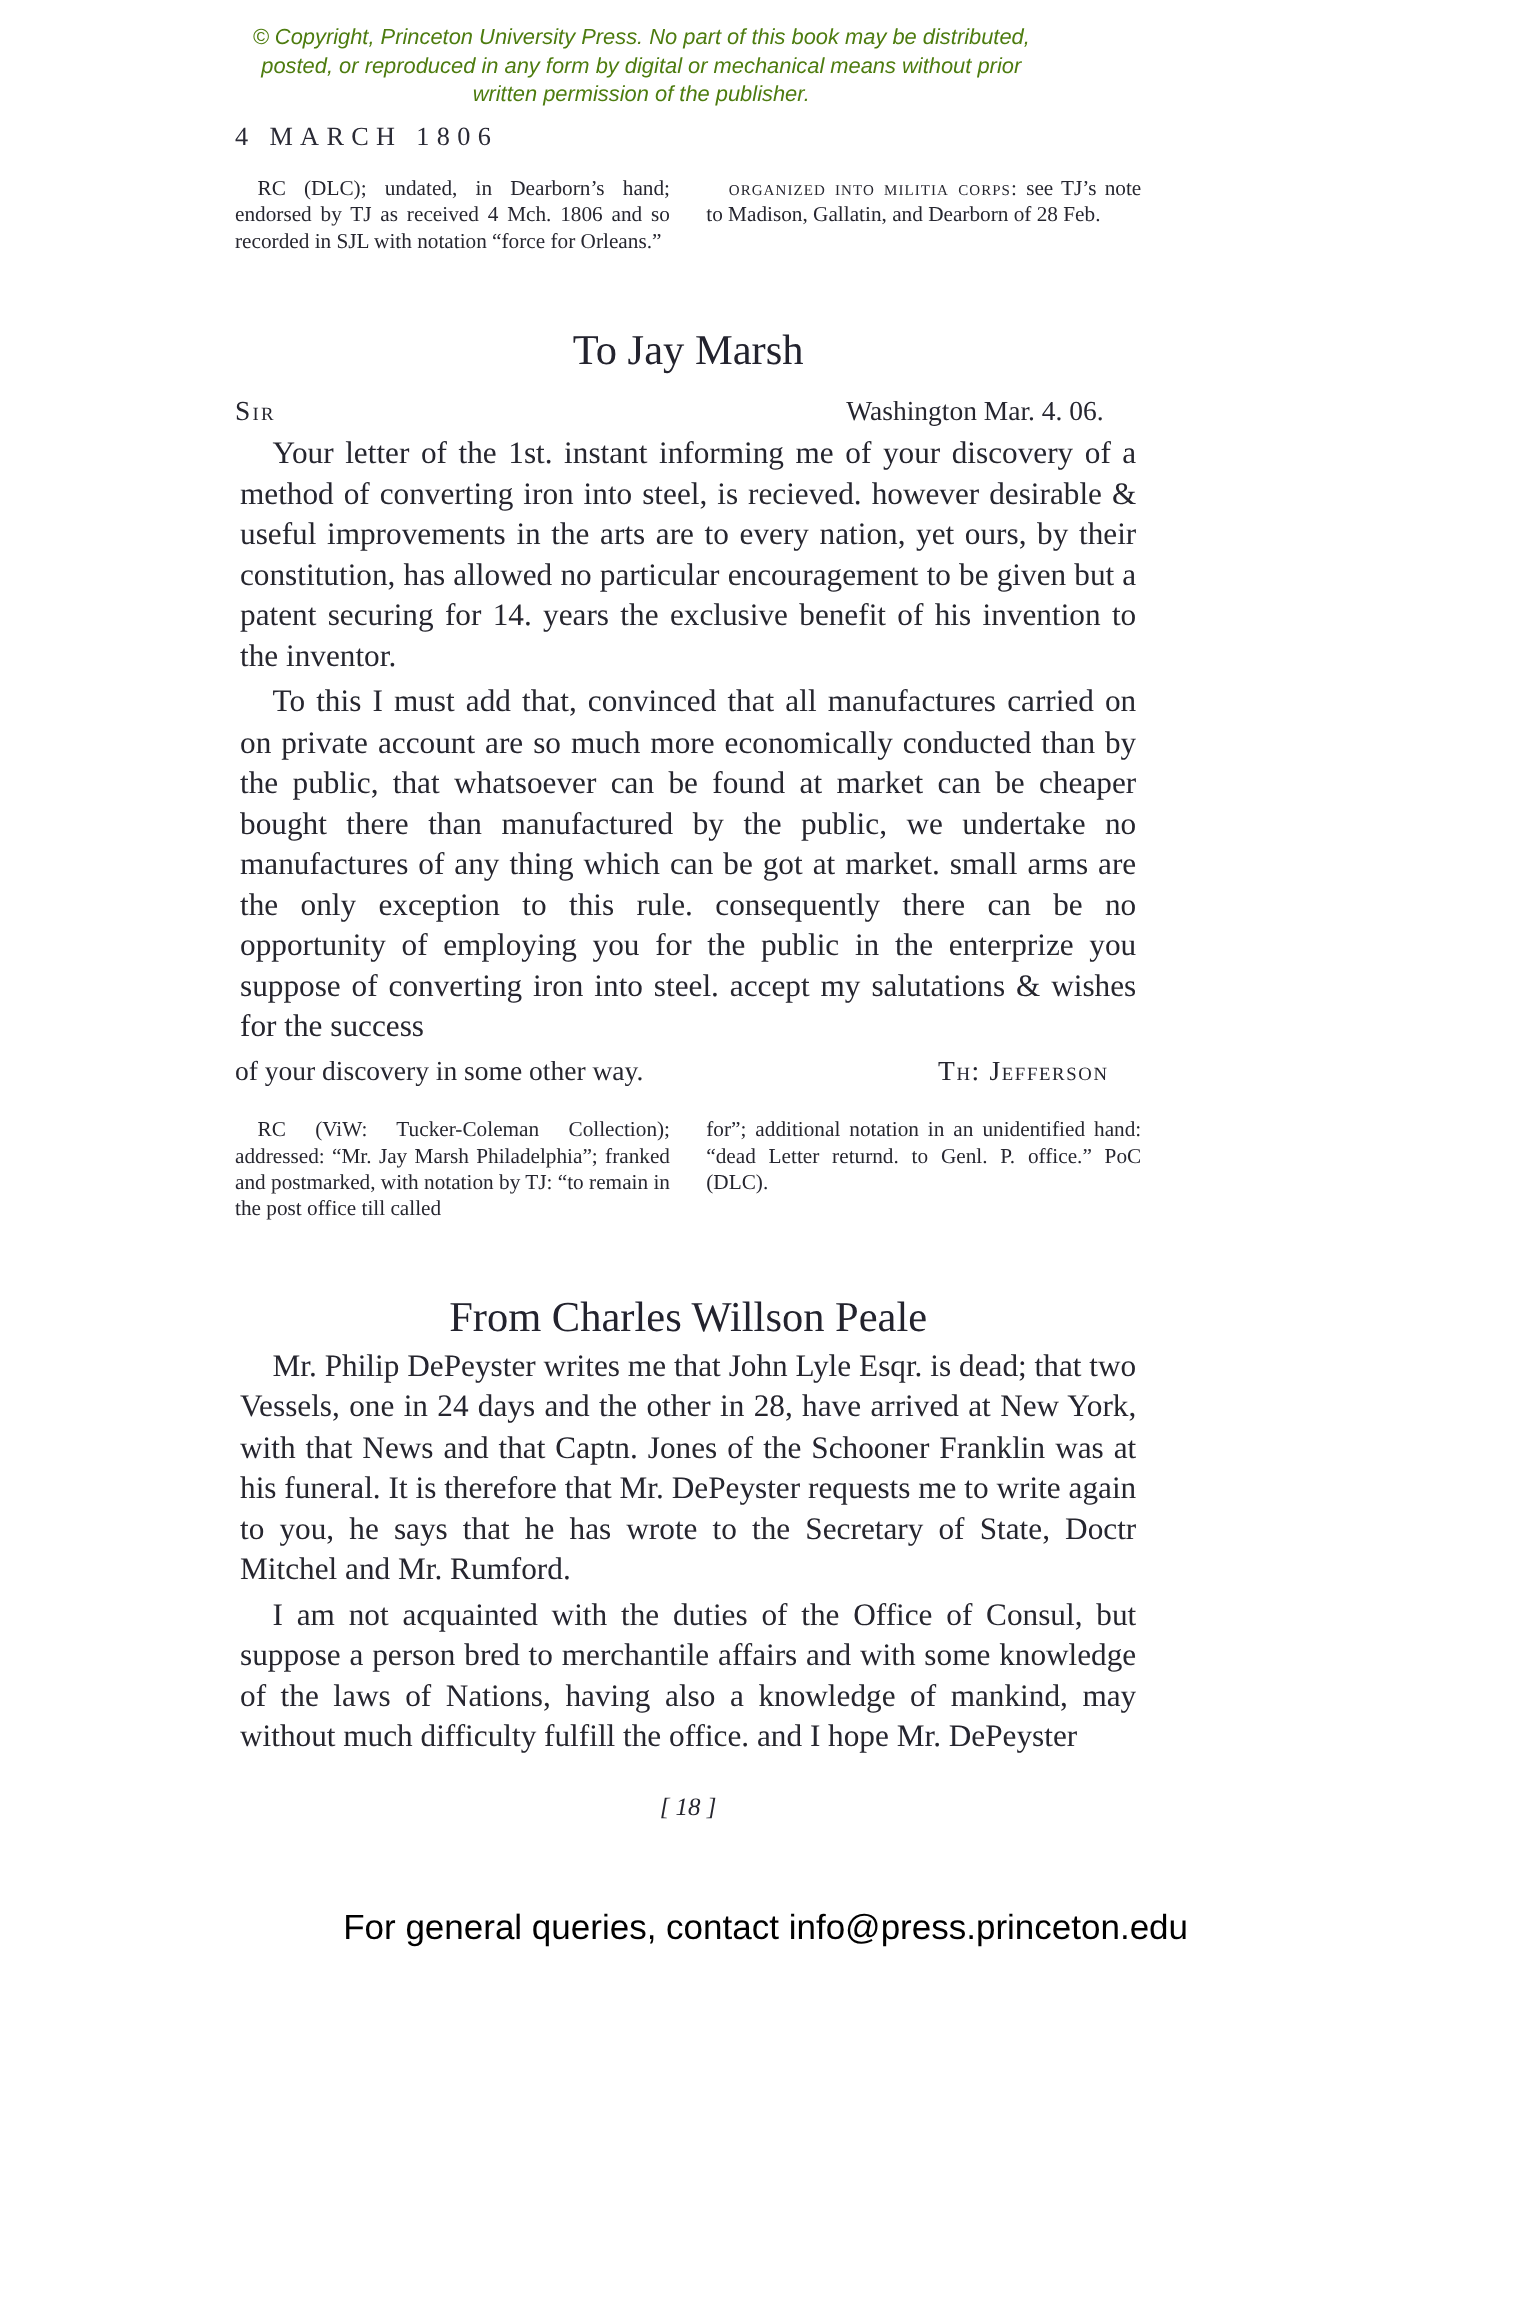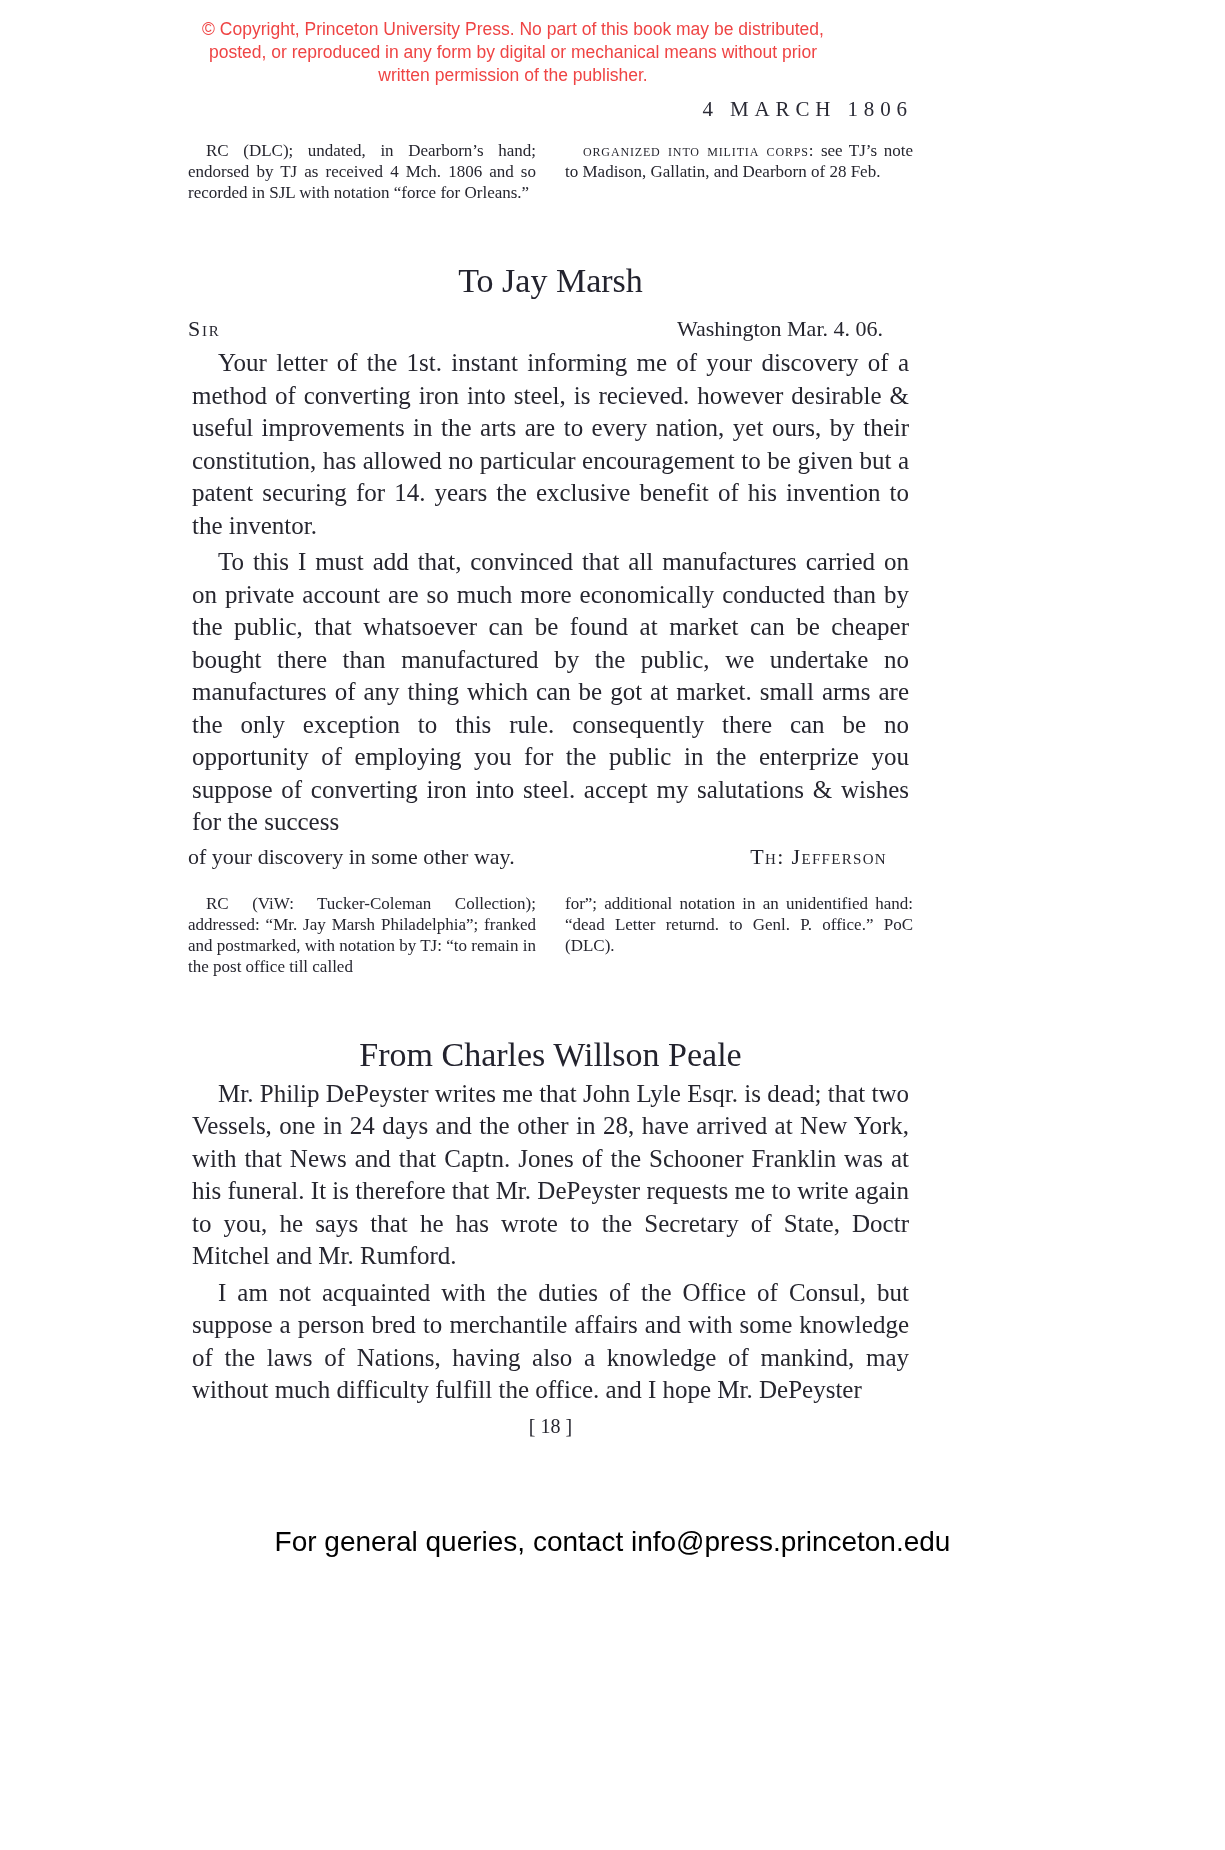--- a/index.html
+++ b/index.html
@@ -14,29 +14,30 @@
     overflow: hidden;
   }
   .copyright {
     margin-left: 193px;
     width: 640px;
     padding-top: 18px;
     text-align: center;
     font-family: "Liberation Sans", sans-serif;
     font-size: 17.5px;
     line-height: 1.32;
-    color: #ef4444;
+    color: #4d7c0f;
+    font-style: italic;
   }
   .content {
     margin-left: 188px;
     width: 725px;
   }
   .running-head {
     margin-top: 10px;
-    text-align: right;
+    text-align: left;
     font-size: 21px;
     letter-spacing: 0.28em;
     color: #2a2a35;
   }
   .notes {
     display: flex;
     justify-content: space-between;
     margin-top: 18px;
     font-size: 17px;
     line-height: 1.24;
@@ -80,23 +81,24 @@
     font-size: 22px;
     line-height: 1.3;
   }
   .signature {
     font-variant: small-caps;
     letter-spacing: 0.06em;
     padding-right: 26px;
   }
   .notes.second { margin-top: 22px; }
   .page-number {
-    margin-top: 8px;
+    margin-top: 28px;
     text-align: center;
     font-size: 20px;
+    font-style: italic;
   }
   .footer {
     position: absolute;
     top: 1526px;
     left: 0;
     width: 100%;
     text-align: center;
     font-family: "Liberation Sans", sans-serif;
     font-size: 28px;
     color: #000000;

